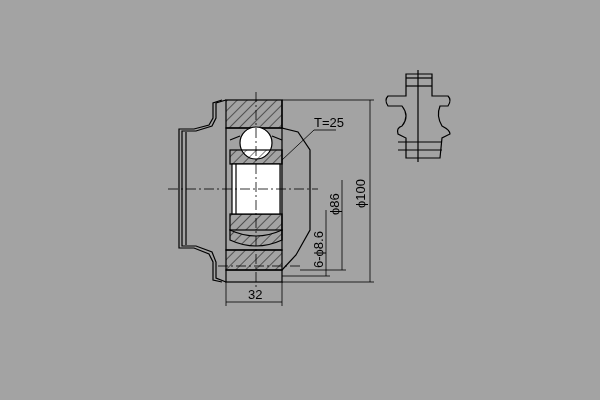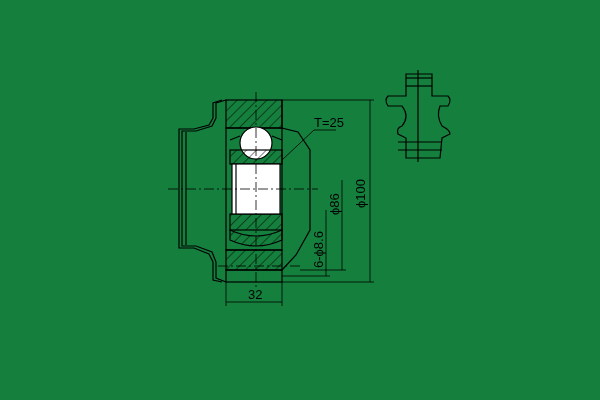--- a/index.html
+++ b/index.html
@@ -1,16 +1,16 @@
 <!DOCTYPE html>
 <html><head>
 <meta charset="utf-8">
 <style>
   html,body{margin:0;padding:0;background:#ffffff;}
-  #canvas{position:relative;width:600px;height:400px;overflow:hidden;background:#15803d;}
+  #canvas{position:relative;width:600px;height:400px;overflow:hidden;background:#a3a3a3;}
   svg{position:absolute;left:0;top:0;}
   .lbl{font-family:"Liberation Sans",sans-serif;font-size:13px;fill:#000;font-stretch:condensed;}
 </style>
 </head>
 <body>
 
 <div id="canvas">
 <svg width="600" height="400" viewBox="0 0 600 400" xmlns="http://www.w3.org/2000/svg">
   <defs>
     <pattern id="hatch" patternUnits="userSpaceOnUse" width="7" height="7" patternTransform="rotate(45)">

